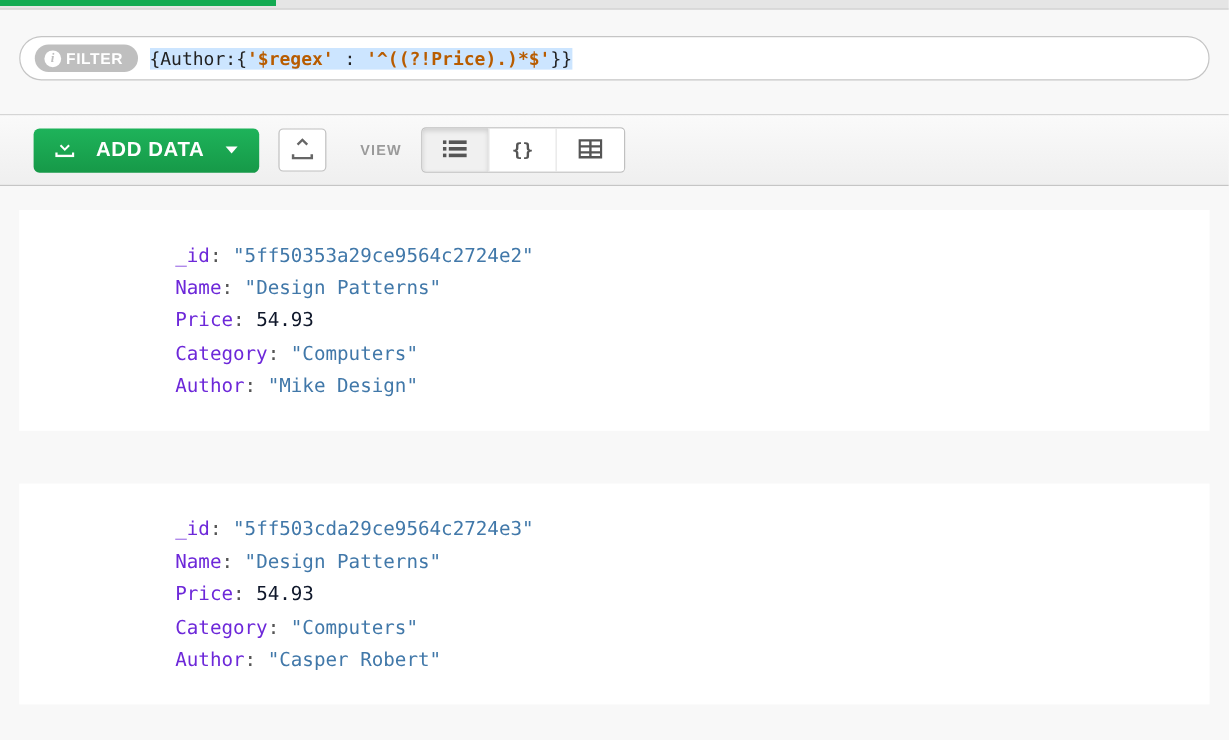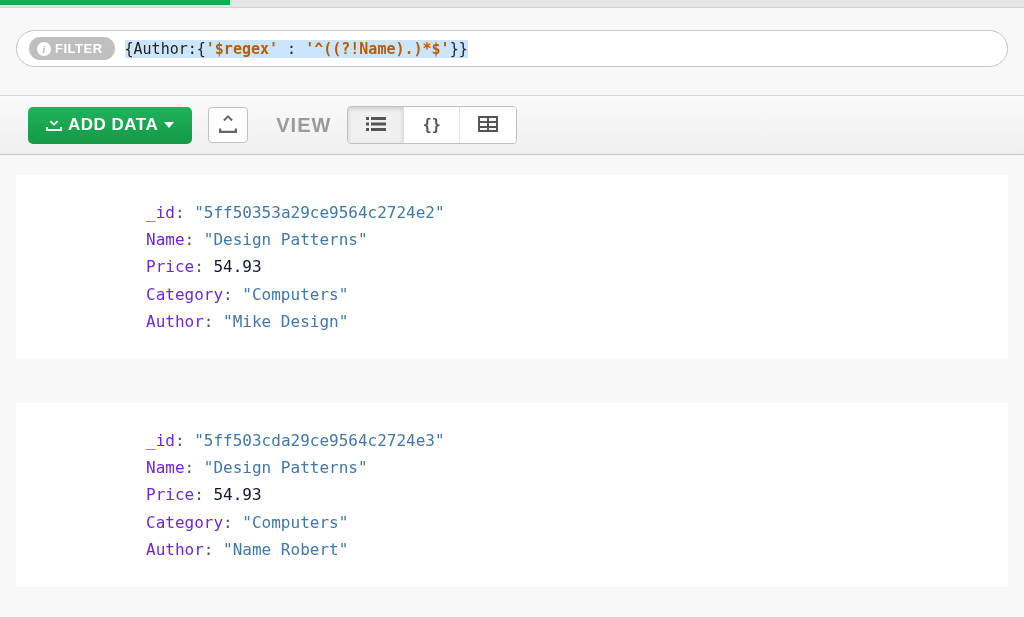--- a/index.html
+++ b/index.html
@@ -90,21 +90,21 @@
     .btn-add-data {
       background: linear-gradient(#1eb35a, #169948);
       color: #fff;
       font-weight: bold;
       font-size: 17px;
       border: none;
       border-radius: 5px;
       padding: 8px 18px;
       display: flex;
       align-items: center;
-      gap: 6px;
+      gap: 18px;
       cursor: pointer;
       letter-spacing: 0.5px;
     }
     .btn-add-data .download-icon svg {
       width: 16px;
       height: 16px;
       fill: #fff;
     }
     .caret-down {
       width: 0;
@@ -125,21 +125,21 @@
       cursor: pointer;
     }
     .btn-square svg {
       width: 18px;
       height: 18px;
       fill: #666;
     }
     .view-label {
       color: #9a9a9a;
       font-weight: bold;
-      font-size: 20px;
+      font-size: 12px;
       letter-spacing: 1px;
       margin-left: 12px;
     }
     .view-group {
       display: flex;
       border: 1px solid #c0c0c0;
       border-radius: 4px;
       overflow: hidden;
       background: #fff;
     }
@@ -211,21 +211,21 @@
 
 <div class="top-bar">
   <div class="top-bar-active"></div>
 </div>
 
 <div class="filter-bar">
   <div class="filter-badge">
     <span class="filter-info-icon">i</span>
     <span>FILTER</span>
   </div>
-  <div class="filter-text-wrapper"><span class="hl-selection"><span class="c-brace">{</span><span class="c-key">Author</span><span class="c-colon">:</span><span class="c-brace">{</span><span class="c-string">'$regex'</span><span class="c-colon"> : </span><span class="c-string">'^((?!Name).)*$'</span><span class="c-brace">}}</span></span></div>
+  <div class="filter-text-wrapper"><span class="hl-selection"><span class="c-brace">{</span><span class="c-key">Author</span><span class="c-colon">:</span><span class="c-brace">{</span><span class="c-string">'$regex'</span><span class="c-colon"> : </span><span class="c-string">'^((?!Price).)*$'</span><span class="c-brace">}}</span></span></div>
 </div>
 
 <div class="toolbar">
   <button class="btn-add-data">
     <span class="download-icon">
       <svg viewBox="0 0 16 16">
           <path d="M8 0v8.5L5 5.5 3.8 6.7 8 10.9l4.2-4.2L11 5.5 8 8.5V0H8zM2 12v2h12v-2h2v4H0v-4h2z"></path>
         </svg>
     </span>
     <span>ADD DATA</span>
@@ -278,16 +278,16 @@
     <div class="field-row"><span class="f-key">Author</span><span class="f-colon">: </span><span class="f-string">"<span>Mike Design</span>"</span></div>
   </div>
 
   <div class="doc-gap"></div>
 
   <div class="doc-card">
     <div class="field-row"><span class="f-key">_id</span><span class="f-colon">: </span><span class="f-string">"<span>5ff503cda29ce9564c2724e3</span>"</span></div>
     <div class="field-row"><span class="f-key">Name</span><span class="f-colon">: </span><span class="f-string">"<span>Design Patterns</span>"</span></div>
     <div class="field-row"><span class="f-key">Price</span><span class="f-colon">: </span><span class="f-number">54.93</span></div>
     <div class="field-row"><span class="f-key">Category</span><span class="f-colon">: </span><span class="f-string">"<span>Computers</span>"</span></div>
-    <div class="field-row"><span class="f-key">Author</span><span class="f-colon">: </span><span class="f-string">"<span>Name Robert</span>"</span></div>
+    <div class="field-row"><span class="f-key">Author</span><span class="f-colon">: </span><span class="f-string">"<span>Casper Robert</span>"</span></div>
   </div>
 
 </div>
 
 </body></html>

